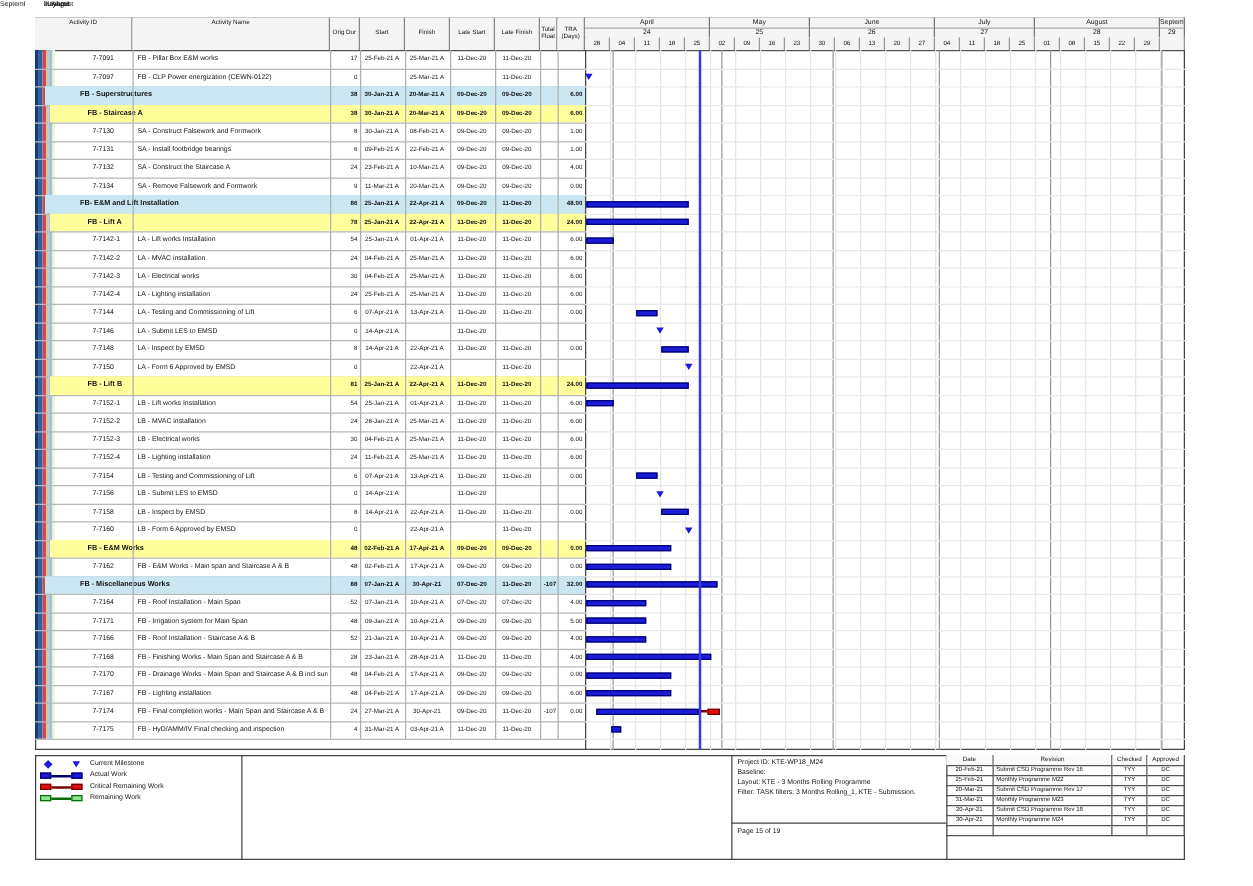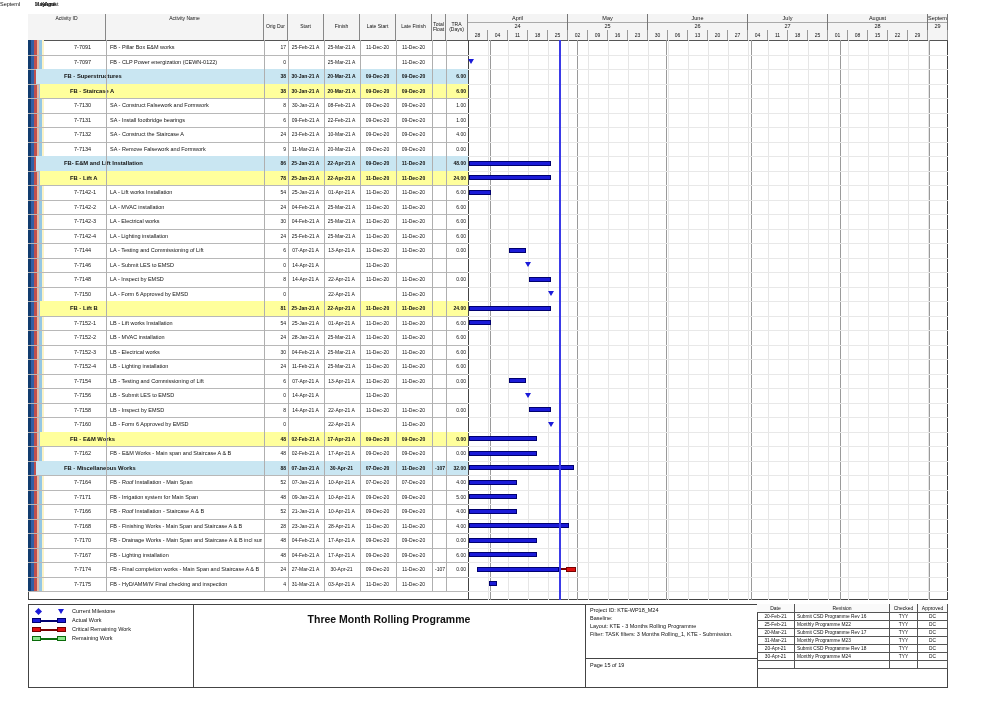--- a/index.html
+++ b/index.html
@@ -6,21 +6,20 @@
   #app{position:relative;width:1002px;height:709px;background:#ffffff;overflow:hidden;
        font-family:"Liberation Sans", sans-serif;color:#111;}
   .abs{position:absolute;box-sizing:border-box;}
   .nm{white-space:nowrap;overflow:hidden;}
 </style>
 </head>
 <body>
 <div id="app">
 
 <div class="abs" style="left:193px;top:612px;width:392px;height:40px;text-align:center;">
-  <div style="font-size:10.5px;font-weight:bold;line-height:14px;">Three Month Rolling Programme</div>
 </div>
 <div class="abs nm" style="left:590px;top:662px;width:120px;font-size:5.5px;">Page 15 of 19</div>
 
 <div class="abs" style="left: 28px; top: 14px; width: 920px; height: 586px; border: 1px solid rgb(68, 68, 68); background: rgb(255, 255, 255);"></div>
     <div class="abs" style="left: 28px; top: 40px; width: 920px; height: 1px; background: rgb(85, 85, 85);"></div>
     <div class="abs" style="left: 468px; top: 14px; width: 1px; height: 586px; background: rgb(68, 68, 68);"></div>
     <div class="abs" style="left: 28px; top: 14px; width: 78px; height: 26px; border-right: 1px solid rgb(136, 136, 136); background: rgb(244, 244, 244); font-size: 5px; line-height: 5.5px; display: flex; align-items: flex-start; justify-content: center; text-align: center; white-space: normal; overflow: hidden; padding-top: 2px;">Activity ID</div>
     <div class="abs" style="left: 106px; top: 14px; width: 158px; height: 26px; border-right: 1px solid rgb(136, 136, 136); background: rgb(244, 244, 244); font-size: 5px; line-height: 5.5px; display: flex; align-items: flex-start; justify-content: center; text-align: center; white-space: normal; overflow: hidden; padding-top: 2px;">Activity Name</div>
     <div class="abs" style="left: 264px; top: 14px; width: 24px; height: 26px; border-right: 1px solid rgb(136, 136, 136); background: rgb(244, 244, 244); font-size: 5px; line-height: 5.5px; display: flex; align-items: center; justify-content: center; text-align: center; white-space: normal; overflow: hidden; padding-top: 0px;">Orig Dur</div>
     <div class="abs" style="left: 288px; top: 14px; width: 36px; height: 26px; border-right: 1px solid rgb(136, 136, 136); background: rgb(244, 244, 244); font-size: 5px; line-height: 5.5px; display: flex; align-items: center; justify-content: center; text-align: center; white-space: normal; overflow: hidden; padding-top: 0px;">Start</div>

